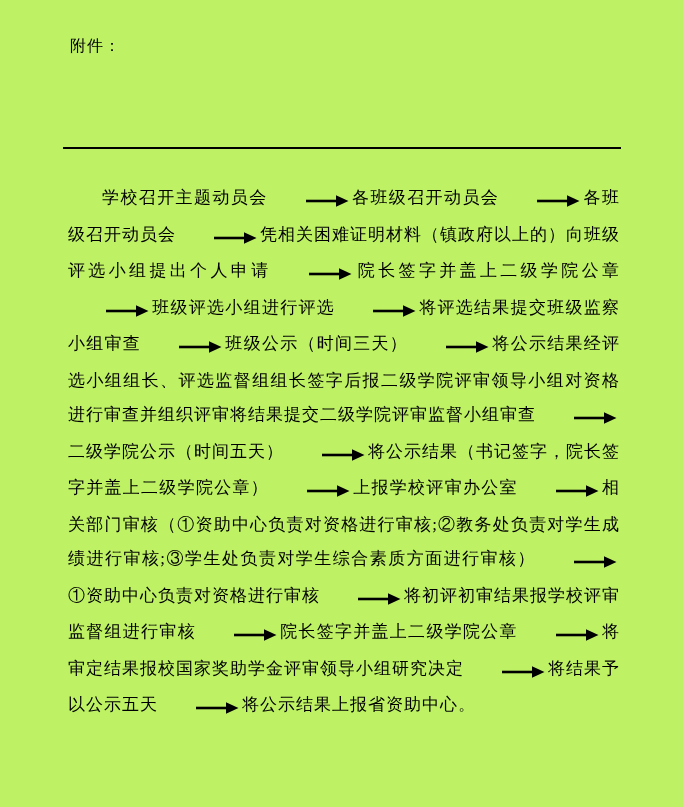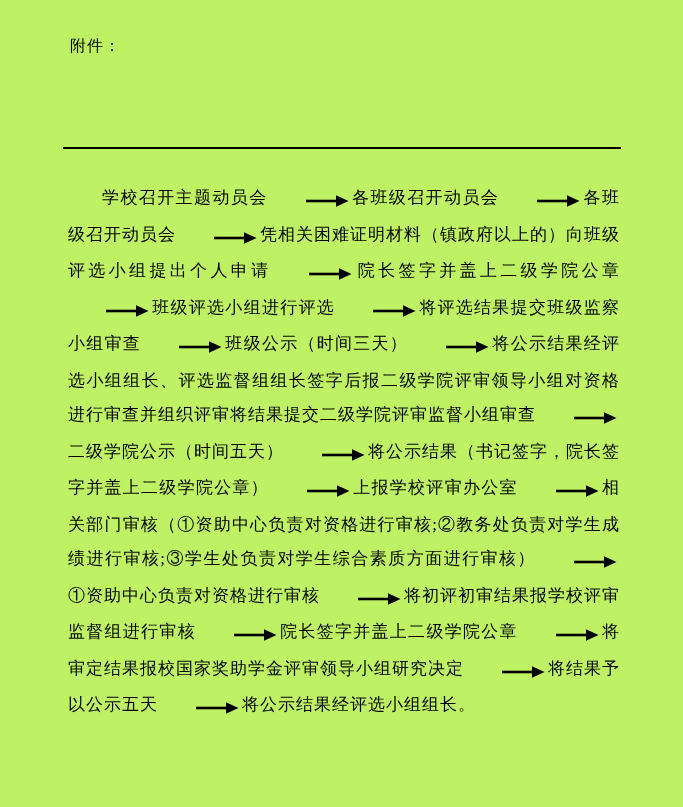--- a/index.html
+++ b/index.html
@@ -142,15 +142,15 @@
           <polygon points="31,1.2 43.5,7 31,12.8" fill="#000000"></polygon>
         </svg></span><span>院长签字并盖上二级学院公章</span><span class="arrow"><svg width="44" height="14" viewBox="0 0 44 14" xmlns="http://www.w3.org/2000/svg">
           <line x1="1" y1="7" x2="33" y2="7" stroke="#000000" stroke-width="2.6"></line>
           <polygon points="31,1.2 43.5,7 31,12.8" fill="#000000"></polygon>
         </svg></span><span>将审定结果报校国家奖助学金评审领导小组研究决定</span><span class="arrow"><svg width="44" height="14" viewBox="0 0 44 14" xmlns="http://www.w3.org/2000/svg">
           <line x1="1" y1="7" x2="33" y2="7" stroke="#000000" stroke-width="2.6"></line>
           <polygon points="31,1.2 43.5,7 31,12.8" fill="#000000"></polygon>
         </svg></span><span>将结果予以公示五天</span><span class="arrow"><svg width="44" height="14" viewBox="0 0 44 14" xmlns="http://www.w3.org/2000/svg">
           <line x1="1" y1="7" x2="33" y2="7" stroke="#000000" stroke-width="2.6"></line>
           <polygon points="31,1.2 43.5,7 31,12.8" fill="#000000"></polygon>
-        </svg></span><span>将公示结果经评选小组组长。</span></p>
+        </svg></span><span>将公示结果上报省资助中心。</span></p>
 
 </div>
 
 </body></html>

